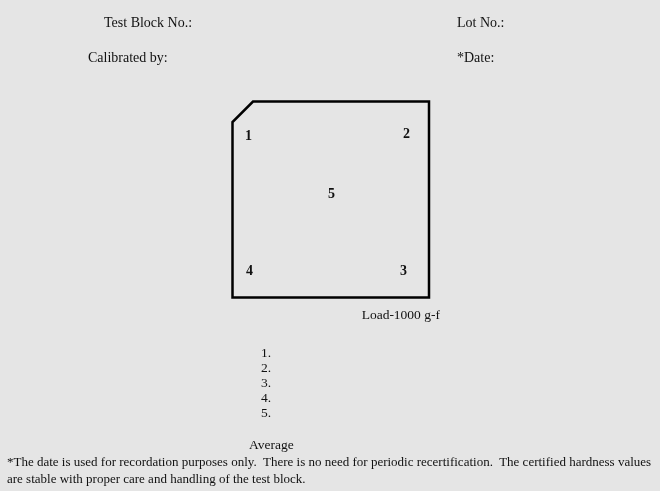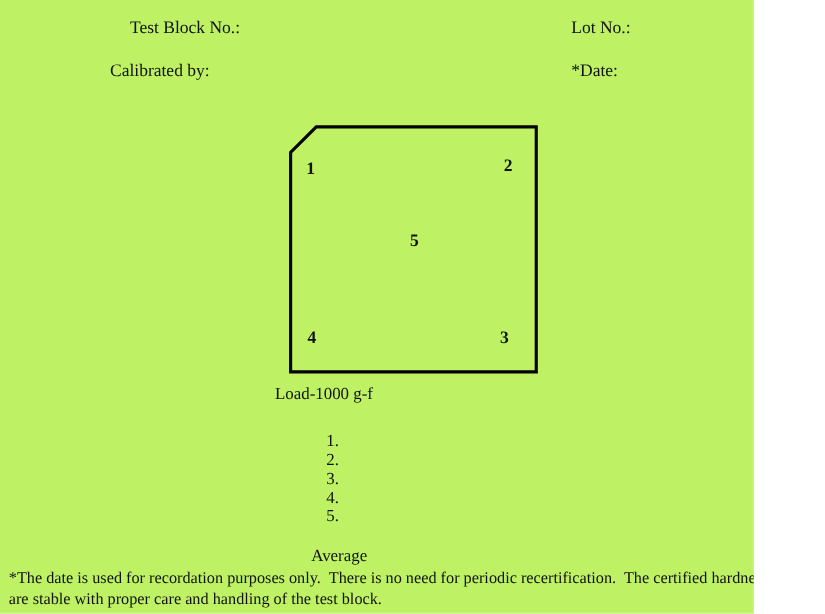--- a/index.html
+++ b/index.html
@@ -1,30 +1,30 @@
 <!DOCTYPE html>
 <html><head>
   <meta charset="utf-8">
   <style>
     * { margin: 0; padding: 0; box-sizing: border-box; }
     html, body { background: #ffffff; }
     .page {
       position: relative;
-      width: 603px;
+      width: 660px;
       height: 491px;
-      background: #bef264;
+      background: #e5e5e5;
       font-family: "Liberation Serif", "DejaVu Serif", serif;
       color: #111111;
       overflow: hidden;
     }
     .abs { position: absolute; }
     .lbl { font-size: 14px; white-space: nowrap; }
     .diagram-title { font-size: 13.5px; text-align: center; }
     .pos-num { font-size: 14px; font-weight: bold; }
-    .load-label { font-size: 13.5px; text-align: left; }
+    .load-label { font-size: 13.5px; text-align: right; }
     .readings { font-size: 13.5px; line-height: 15px; }
     .readings .reading-line { height: 15px; }
     .average { font-size: 13.5px; }
     .footnote {
       font-size: 13px;
       line-height: 17px;
       white-space: pre-wrap;
       width: 648px;
     }
     svg { display: block; }

